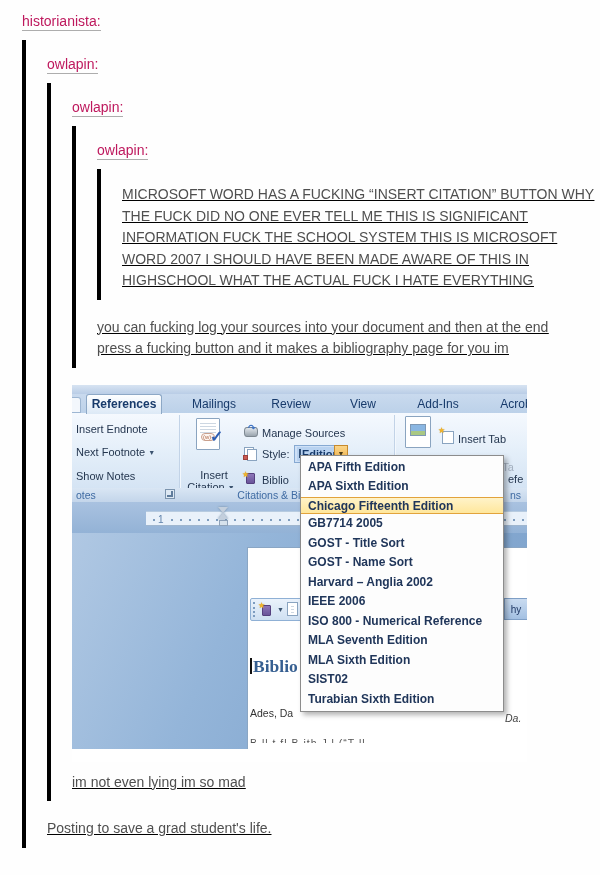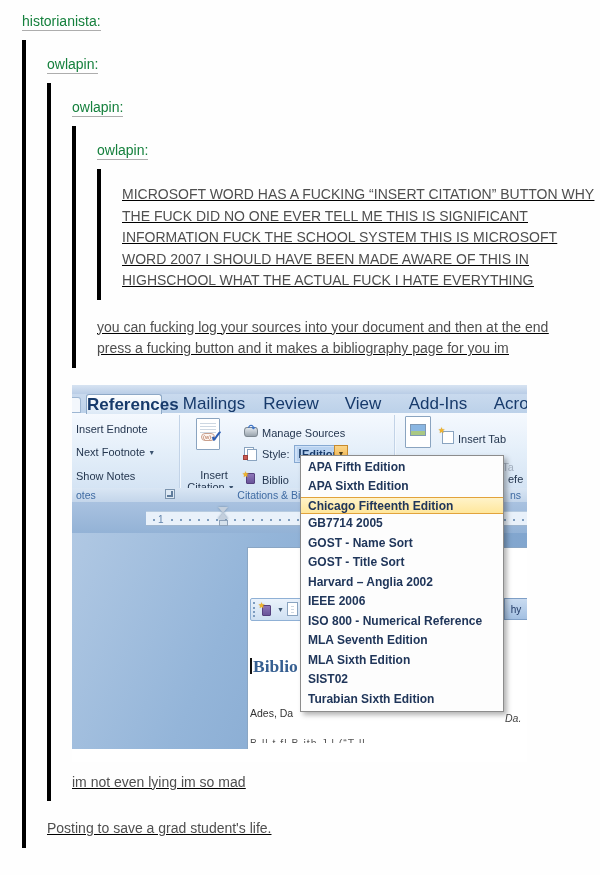--- a/index.html
+++ b/index.html
@@ -4,21 +4,21 @@
 <style>
   html,body{margin:0;padding:0;}
   body{
     width:600px;height:875px;box-sizing:border-box;
     padding:12px 0 0 22px;
     background:#fefefe;overflow:hidden;
     font-family:"Liberation Sans", sans-serif;
   }
   
   .user{
-    display:inline-block;font-size:14px;color:#15803d;
+    display:inline-block;font-size:14px;color:#be185d;
     border-bottom:1px solid #adadad;padding-bottom:1px;margin:0;
     line-height:16px;cursor:pointer;
   }
   blockquote.bq{
     margin:9px 0 17px 0;border-left:4px solid #000000;
     padding:15px 0 8px 21px;
     text-decoration:underline;
   }
   blockquote.bq:last-child{margin-bottom:0;}
   .body-p{font-size:14px;color:#4f4f4f;line-height:21.5px;margin:0;}
@@ -29,21 +29,21 @@
   .shot{
     position:relative;width:455px;height:377px;margin-top:0;
     overflow:hidden;background:#fff;font-family:"Liberation Sans",sans-serif;
   }
   .shot *{box-sizing:border-box;}
   .topstrip{position:absolute;left:0;top:0;width:455px;height:9px;
     background:linear-gradient(#d7e3f2,#b9cde6);}
   .tabrow{position:absolute;left:0;top:9px;width:455px;height:19px;
     background:linear-gradient(#c9daee,#bcd1e9);}
   .tab{position:absolute;top:1px;height:18px;line-height:18px;text-align:center;
-    font-size:17px;color:#173a6b;}
+    font-size:12px;color:#173a6b;}
   .tab.active{
     top:0;height:20px;line-height:19px;
     background:linear-gradient(#fdfeff,#e9f1fa 60%,#dce9f6);
     border:1px solid #8da8c6;border-bottom:none;border-radius:3px 3px 0 0;
     font-weight:bold;z-index:2;}
   .tabsliver{position:absolute;left:0;top:3px;width:9px;height:16px;
     background:#f3f7fc;border-radius:0 3px 0 0;border:1px solid #9db6d2;border-left:none;}
   .ribbon{position:absolute;left:0;top:28px;width:455px;height:75px;
     background:linear-gradient(#f5f9fe,#e3eef9 55%,#d5e4f4);}
   .labelrow{position:absolute;left:0;top:103px;width:455px;height:14px;
@@ -258,22 +258,22 @@
           <div class="entry">Ades, Da</div>
           <div class="entry-end">Da.</div>
           <div class="clipline">B   ll  t fl       B ith  J      l (“T      ll</div>
         </div>
 
         <div class="dropdown">
           <div class="dd-item">APA Fifth Edition</div>
           <div class="dd-item">APA Sixth Edition</div>
           <div class="dd-item sel">Chicago Fifteenth Edition</div>
           <div class="dd-item">GB7714 2005</div>
+          <div class="dd-item">GOST - Title Sort</div>
           <div class="dd-item">GOST - Name Sort</div>
-          <div class="dd-item">GOST - Title Sort</div>
           <div class="dd-item">Harvard – Anglia 2002</div>
           <div class="dd-item">IEEE 2006</div>
           <div class="dd-item">ISO 800 - Numerical Reference</div>
           <div class="dd-item">MLA Seventh Edition</div>
           <div class="dd-item">MLA Sixth Edition</div>
           <div class="dd-item">SIST02</div>
           <div class="dd-item">Turabian Sixth Edition</div>
         </div>
       </div>
       

